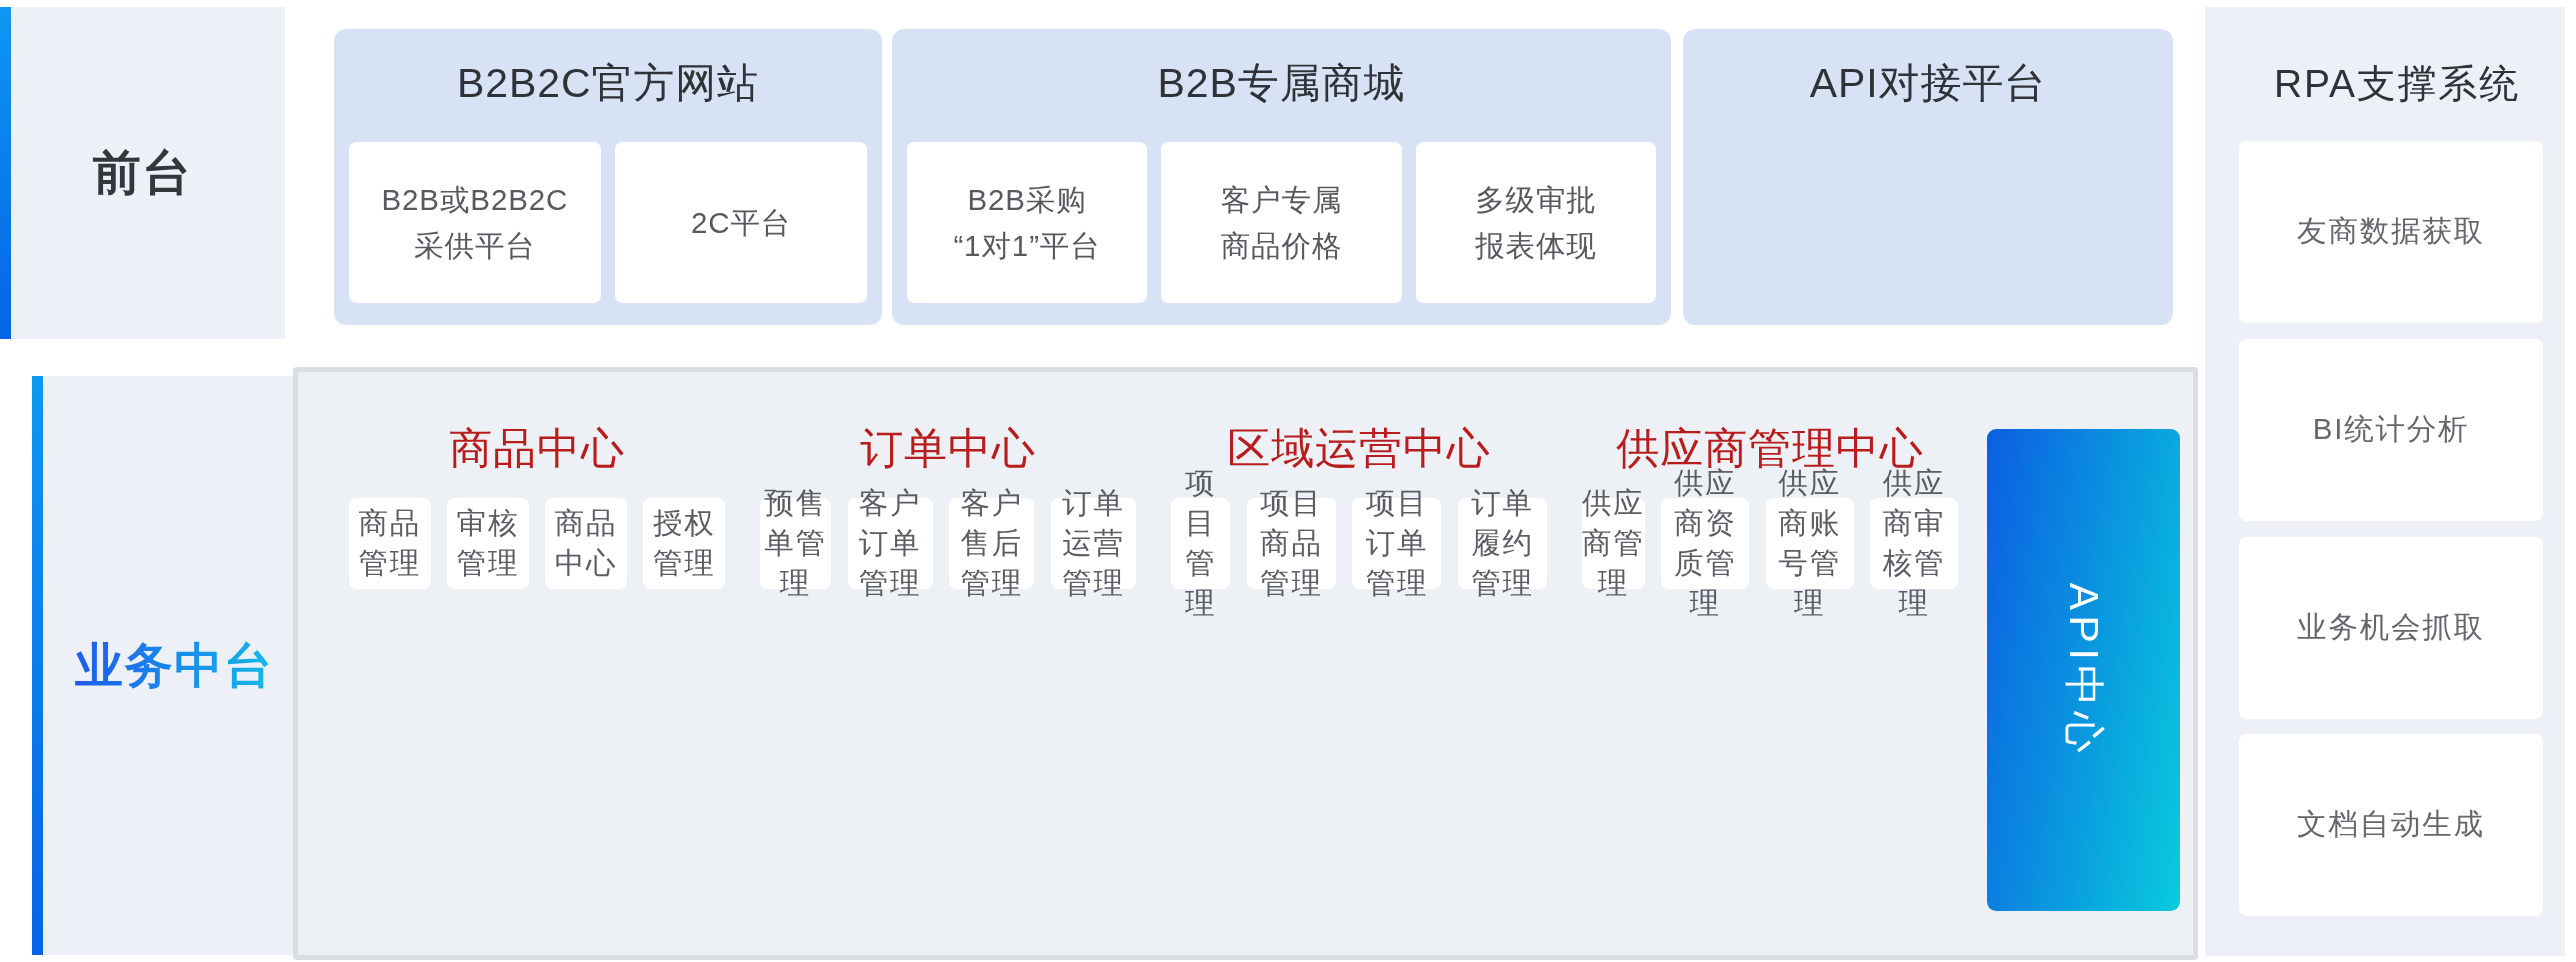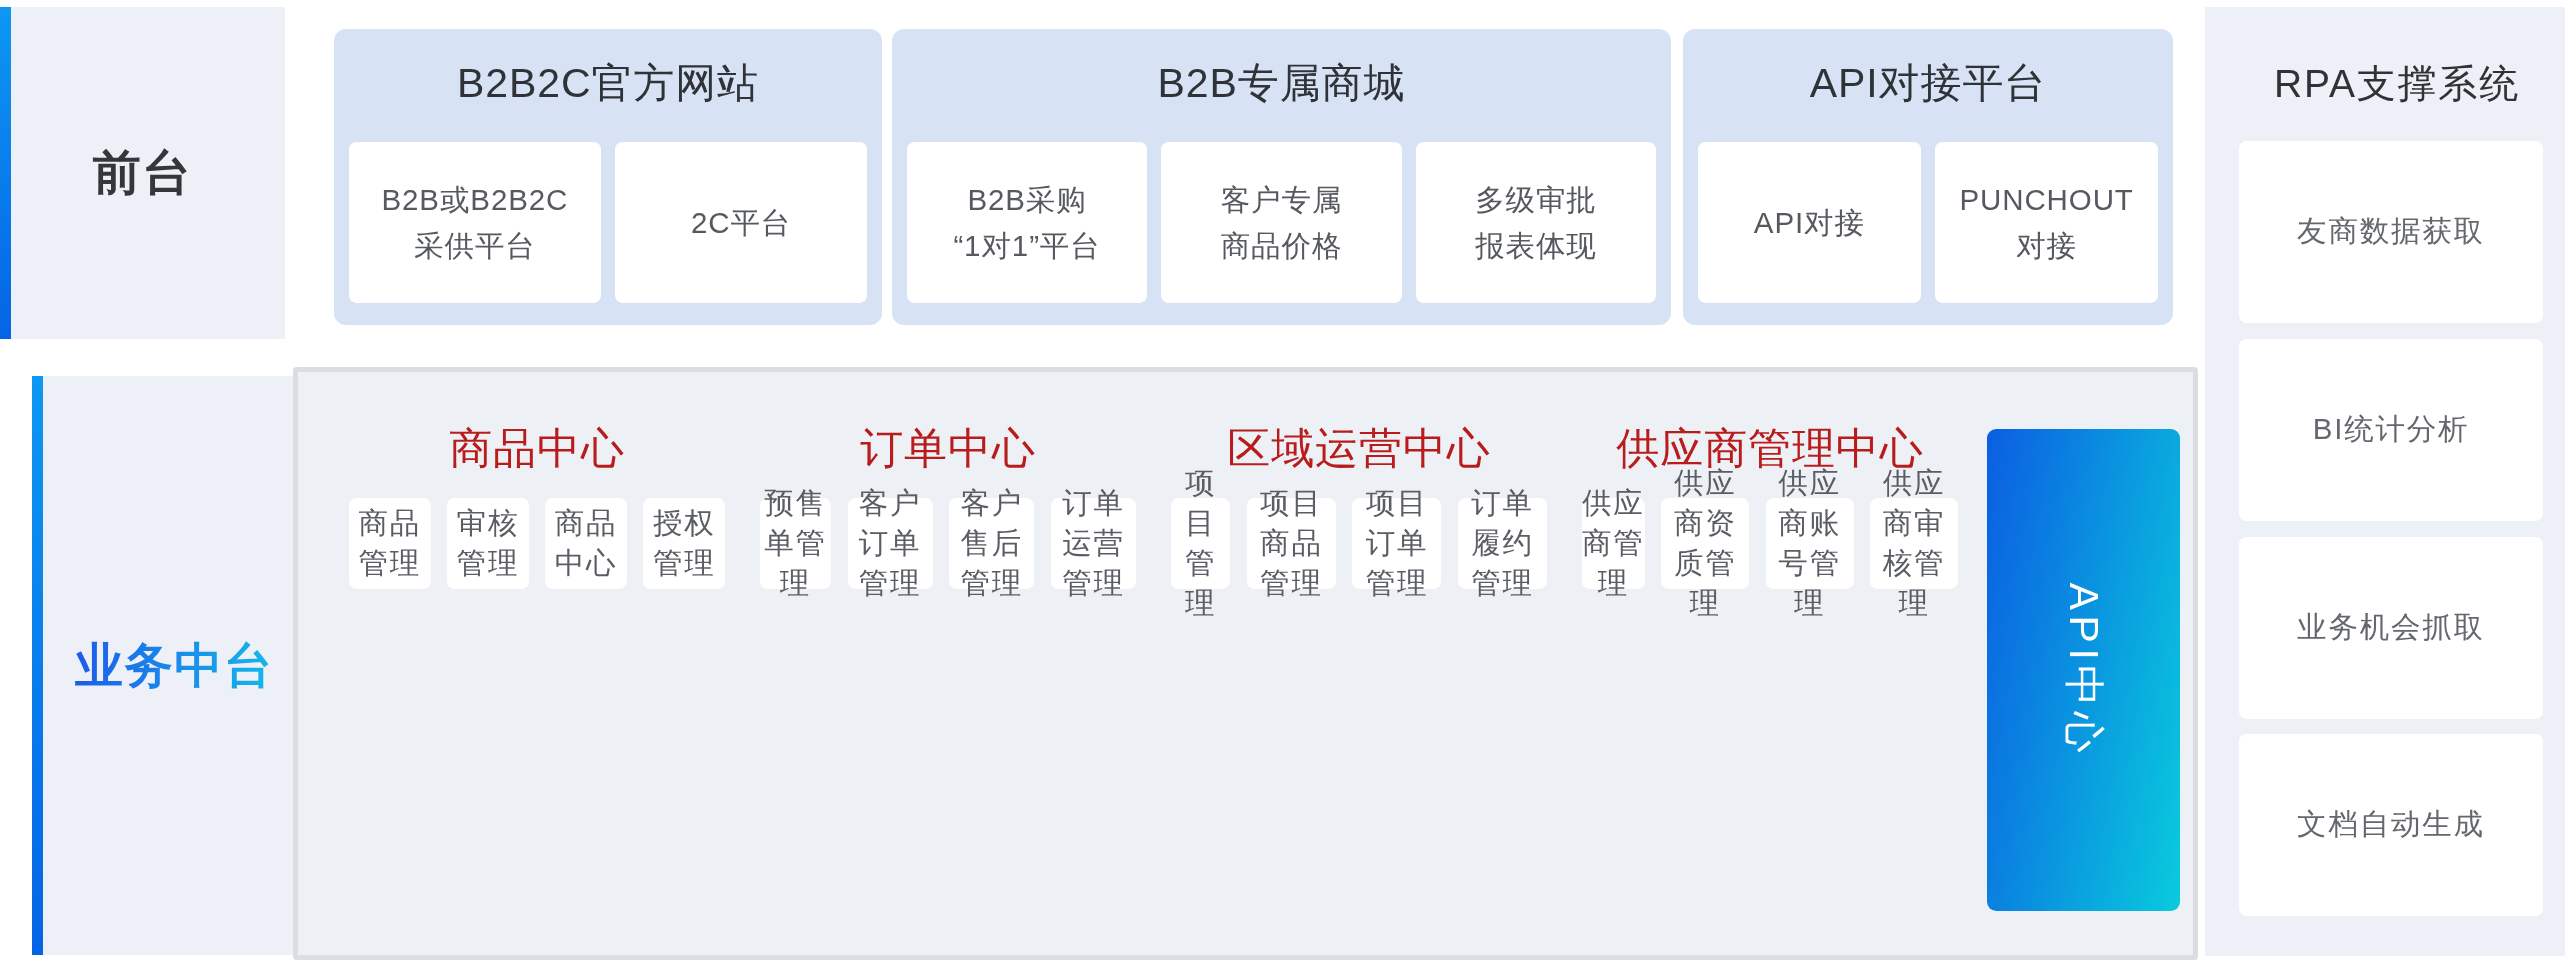--- a/index.html
+++ b/index.html
@@ -113,25 +113,20 @@
 “1对1”平台</div>
     <div class="card">客户专属
 商品价格</div>
     <div class="card">多级审批
 报表体现</div>
   </div>
 </div>
 
 <div class="front-section" style="left:1683px;width:490px;">
   <div class="front-section-title">API对接平台</div>
-  <div class="front-cards">
-    <div class="card">API对接</div>
-    <div class="card">PUNCHOUT
-对接</div>
-  </div>
 </div>
 
 <div class="mid-panel">
 
   <div class="mid-col" style="left:51px;">
     <div class="mid-col-title">商品中心</div>
     <div class="mid-cards">
       <div class="card">商品管理</div>
       <div class="card">审核管理</div>
       <div class="card">商品中心</div>

